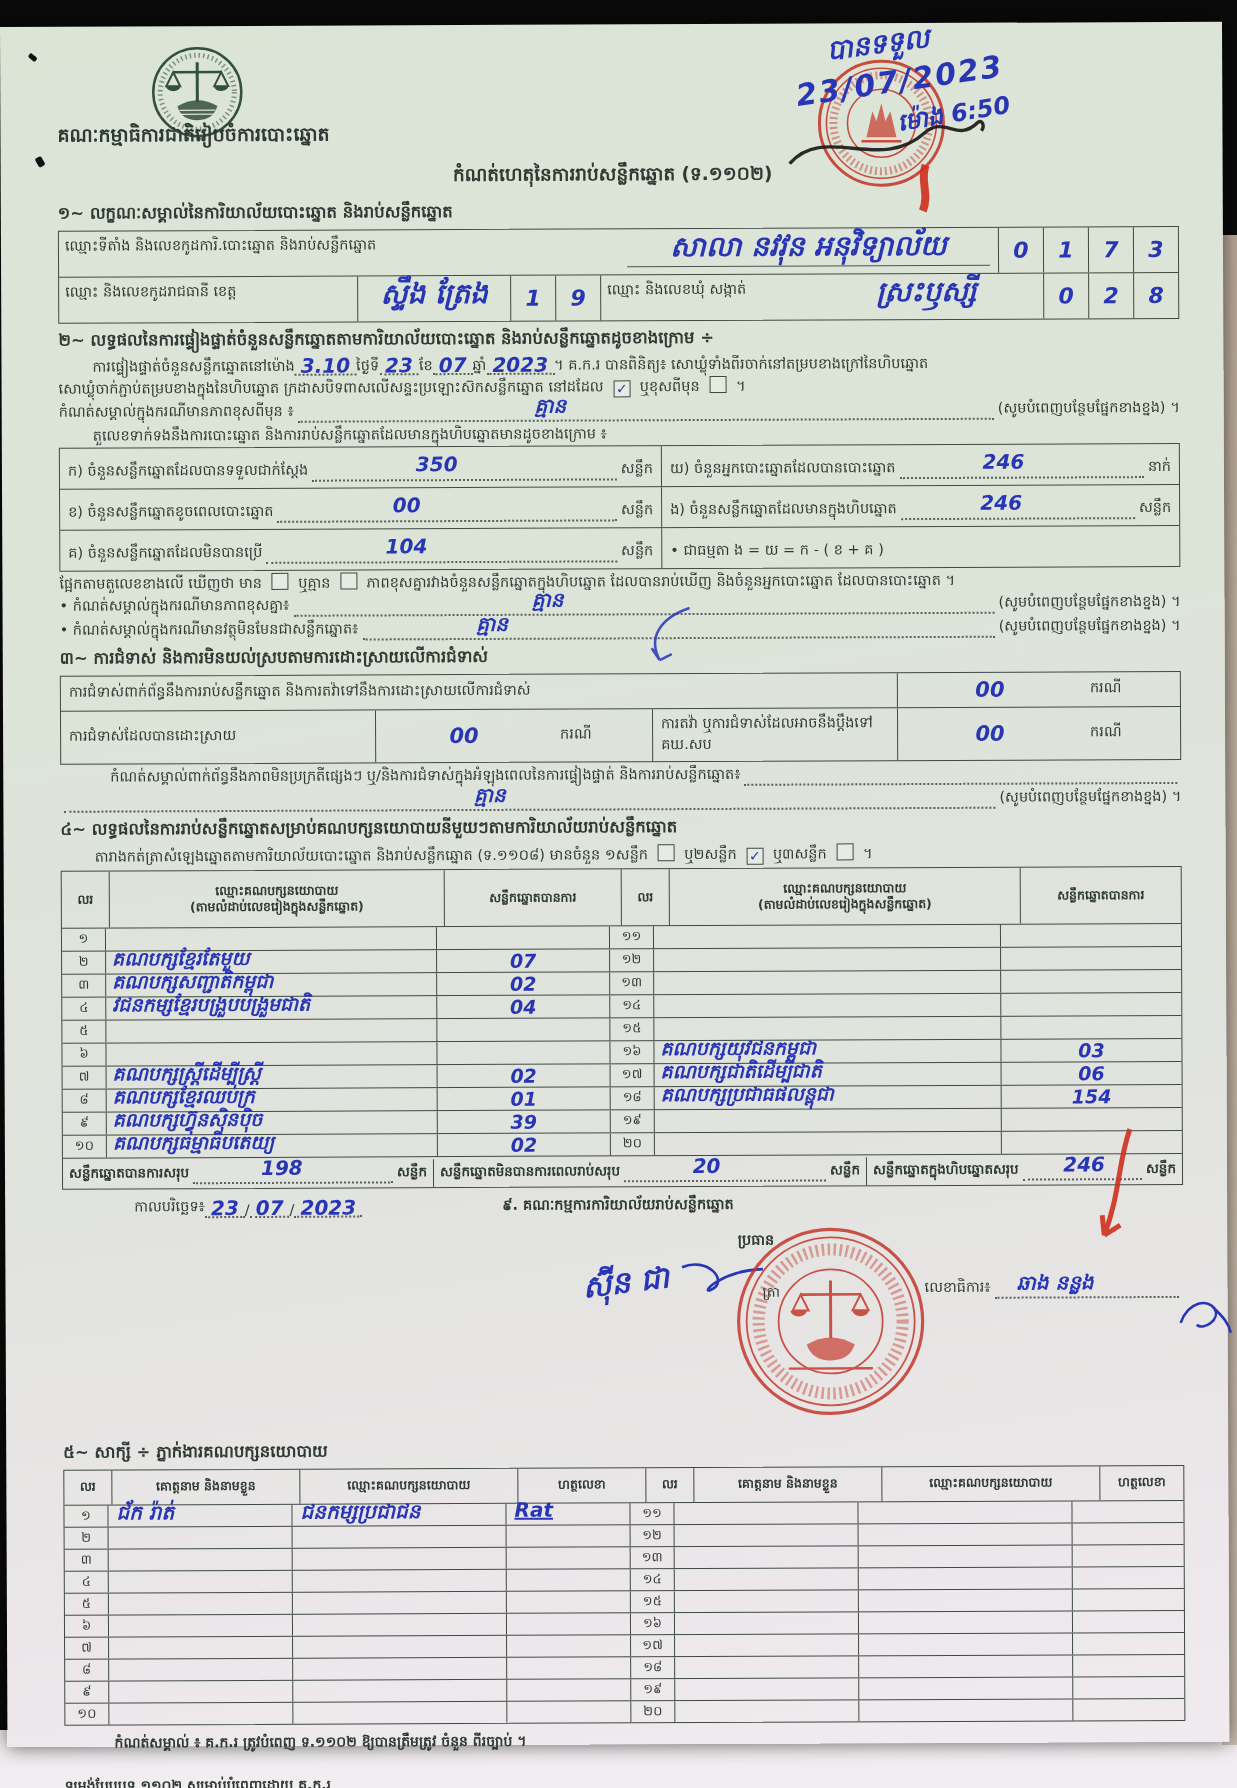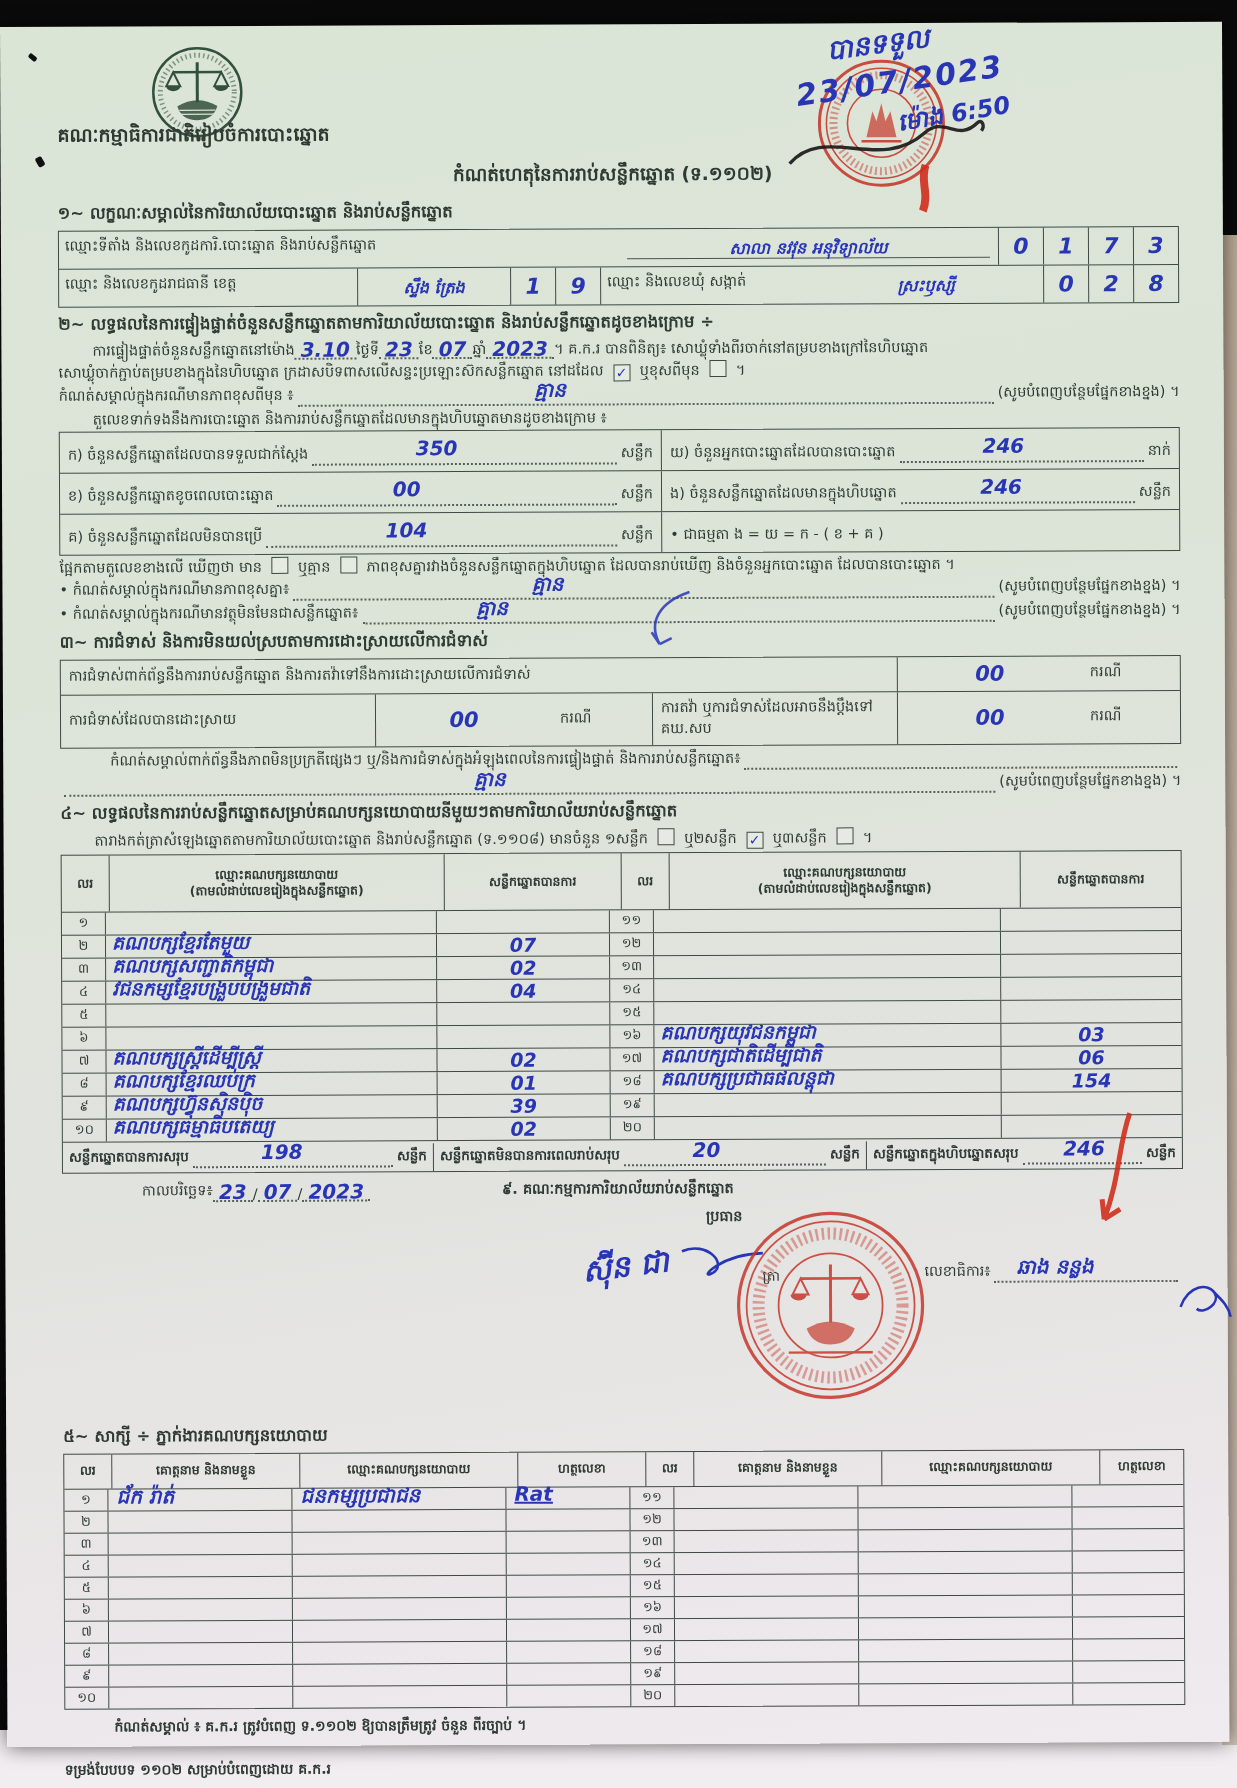--- a/index.html
+++ b/index.html
@@ -36,21 +36,21 @@
   .dots .dv{position:absolute;left:34%;top:-12px;font-size:20px;white-space:nowrap}
   .flexln{display:flex;align-items:flex-end;font-size:14.5px;margin:3px 0}
   .nosh{flex:0 0 auto}
   
   .t1{border:1.7px solid #3e4a43;margin-top:2px}
   .t1r{display:flex;align-items:stretch;min-height:37px}
   .t1r + .t1r{border-top:1.4px solid #3e4a43}
   .t1 .lbl{padding:5px 6px 2px;font-size:14.5px}
   .valarea{flex:1;position:relative;display:flex;align-items:flex-end;justify-content:center}
   .valarea .ul{position:absolute;left:8px;right:8px;bottom:7px;border-bottom:1.7px solid #49544d}
-  .valarea .hw{position:relative;font-size:16px;margin-bottom:4px;white-space:nowrap;z-index:2}
+  .valarea .hw{position:relative;font-size:28px;margin-bottom:4px;white-space:nowrap;z-index:2}
   .box{width:44px;border-left:1.5px solid #3e4a43;display:flex;align-items:center;justify-content:center;
        font-size:22px;flex:0 0 auto}
   .bl{border-left:1.5px solid #3e4a43}
   
   .t2{border:1.7px solid #3e4a43;margin:2px 0}
   .t2r{display:flex;align-items:stretch}
   .t2r + .t2r{border-top:1.4px solid #3e4a43}
   .t2c{display:flex;align-items:flex-end;padding:6px 8px;min-height:28px;font-size:14.5px}
   .t2cL{flex:0 0 585px;border-right:1.4px solid #3e4a43}
   .t2cR{flex:1}
@@ -73,23 +73,23 @@
   .r4h div{font-weight:bold;font-size:12.5px;text-align:center;line-height:1.25;padding:2px}
   .pname{position:absolute;left:6px;top:-5px;font-size:19px;white-space:nowrap;z-index:3}
   .pv{font-size:19px}
   .tot{display:flex;align-items:flex-end;border-top:1.5px solid #3e4a43;min-height:30px;font-size:13.5px;font-weight:bold}
   .tot .seg{display:flex;align-items:flex-end;padding:4px 6px}
   .tot .seg + .seg{border-left:1.3px solid #3e4a43}
   .tot .dots{height:13px}
   .tot .dv{font-size:20px;top:-13px}
   
   .sigblk{position:relative;height:246px;font-size:14.5px}
-  .dateln{position:absolute;left:80px;top:8px;display:flex;align-items:flex-end}
+  .dateln{position:absolute;left:72px;top:8px;display:flex;align-items:flex-end}
   .commln{position:absolute;left:440px;top:8px;font-weight:bold}
-  .chair{position:absolute;left:612px;top:36px;width:100px;text-align:center;font-weight:bold}
+  .chair{position:absolute;left:612px;top:44px;width:100px;text-align:right;font-weight:bold}
   .chairsig{position:absolute;left:520px;top:70px;font-size:30px;transform:rotate(-7deg)}
   .stamp2{position:absolute;left:668px;top:32px;width:200px;height:206px}
   .sealword{position:absolute;left:700px;top:96px;font-size:14px}
   .secln{position:absolute;left:862px;top:92px;width:258px;display:flex;align-items:flex-end}
   .secsig{position:absolute;left:1112px;top:108px}
   .redmark{position:absolute;left:1028px;top:-62px}
   
   .t5{border:1.7px solid #3e4a43;margin-top:3px}
   .r5{display:flex;align-items:stretch;min-height:21px}
   .r5 + .r5{border-top:1.1px solid #3e4a43}

